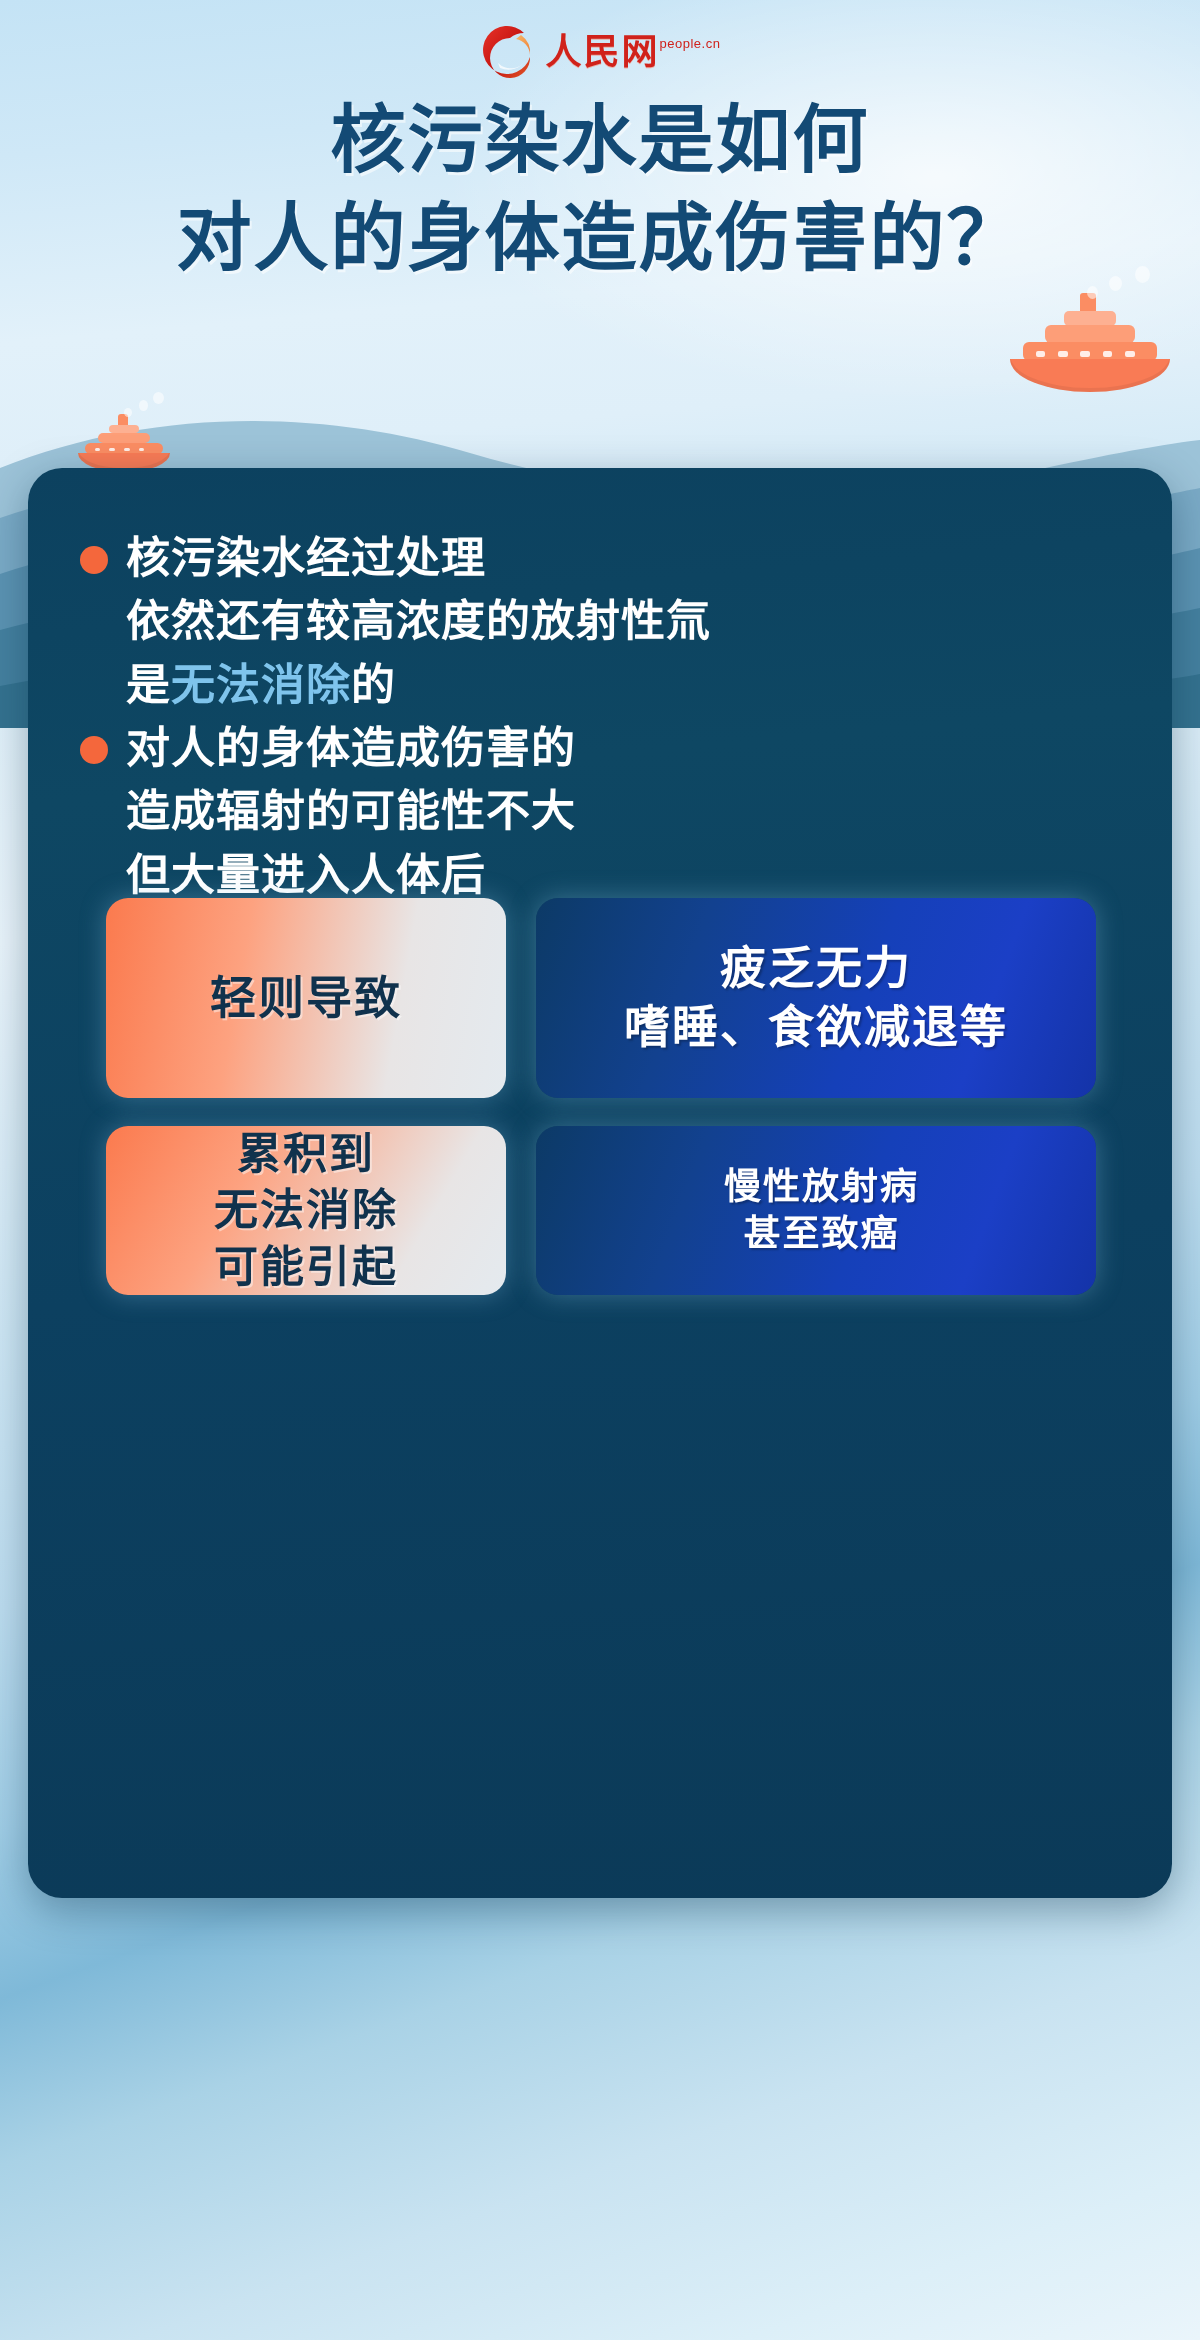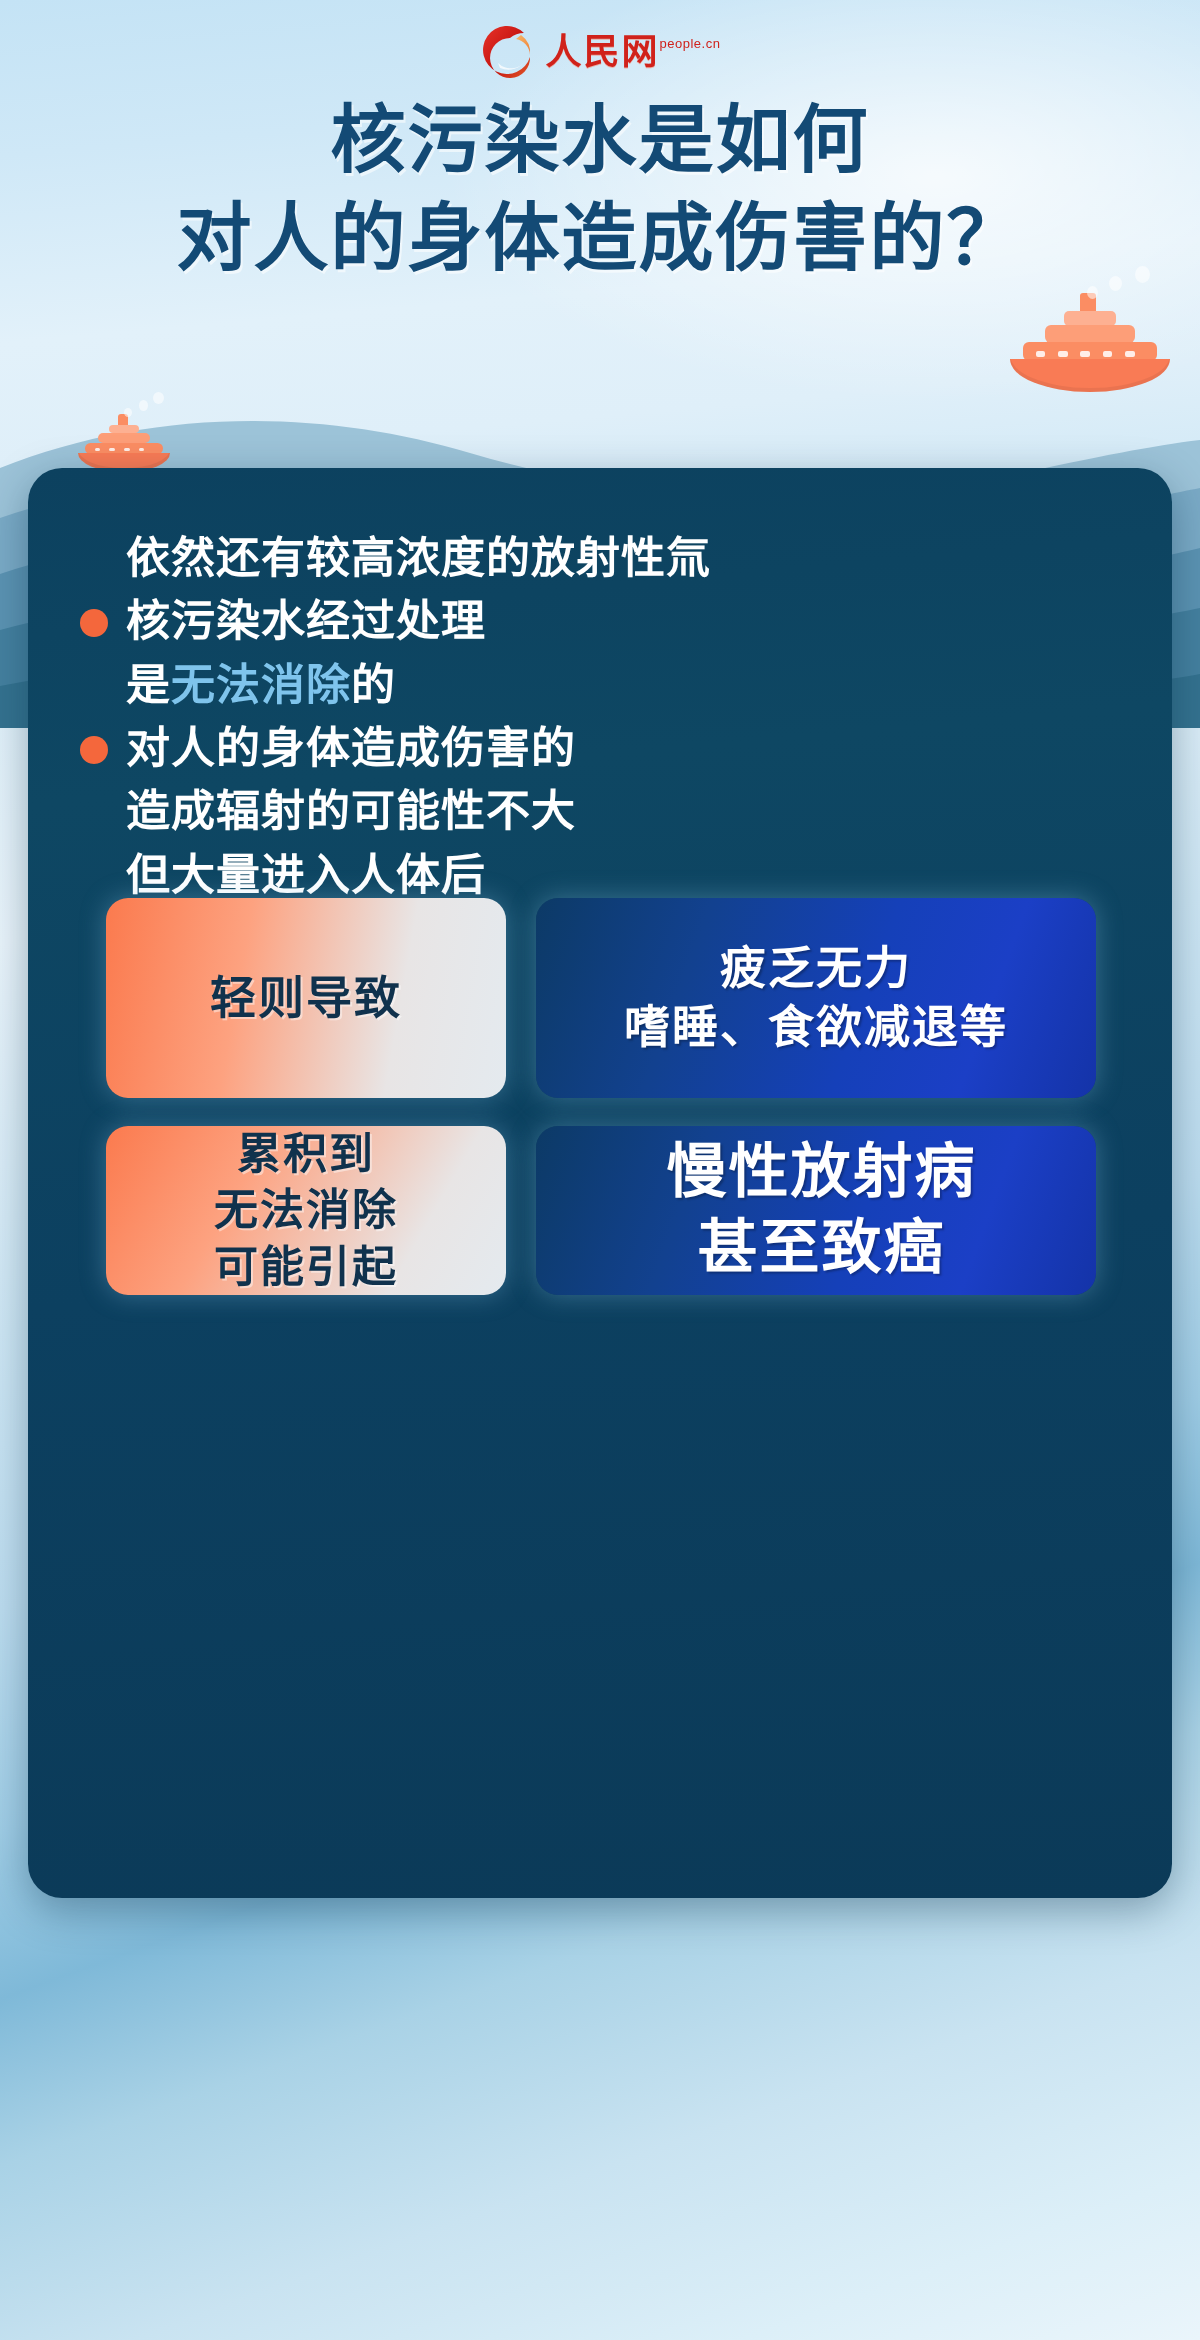--- a/index.html
+++ b/index.html
@@ -153,21 +153,21 @@
   .box-orange.o2{
     background:linear-gradient(120deg,#fb7a4e 0%,#fda280 34%,#e8e5e5 76%,#e4eaef 100%);
     font-size:44px;
   }
   .box-blue{
     background:linear-gradient(110deg,#0c3a66 0%,#12418f 28%,#1540b9 58%,#1b3fc6 78%,#1433a8 100%);
     color:#ffffff;
     font-size:46px;
     text-shadow:2px 2px 2px rgba(0,0,0,.25);
   }
-  .box-blue.b2{font-size:60px;padding-left:11px;}
+  .box-blue.b2{font-size:37px;padding-left:11px;}
   .box .ln{display:block;white-space:nowrap;}
 </style>
 </head>
 <body>
 
 <div class="poster">
 
   <div class="sky"></div>
   <div class="sky-glow"></div>
 
@@ -240,27 +240,27 @@
     <div class="smoke" style="left:50%;top:-10px;width:8px;height:9px;"></div>
     <div class="smoke" style="left:66%;top:-18px;width:9px;height:11px;"></div>
     <div class="smoke" style="left:82%;top:-26px;width:11px;height:12px;"></div>
   </div>
 
   <div class="card">
 
     <div class="bullets">
 
       <div class="bline">
+        <span class="dot"></span>
+        <span class="txt">核污染水经过处理</span>
+      </div>
+
+      <div class="bline">
         <span class="nodot"></span>
         <span class="txt">依然还有较高浓度的放射性氚</span>
-      </div>
-
-      <div class="bline">
-        <span class="dot"></span>
-        <span class="txt">核污染水经过处理</span>
       </div>
 
       <div class="bline">
         <span class="nodot"></span>
         <span class="txt"><span>是</span><span class="hl">无法消除</span><span>的</span></span>
       </div>
 
       <div class="bline">
         <span class="dot"></span>
         <span class="txt">对人的身体造成伤害的</span>

